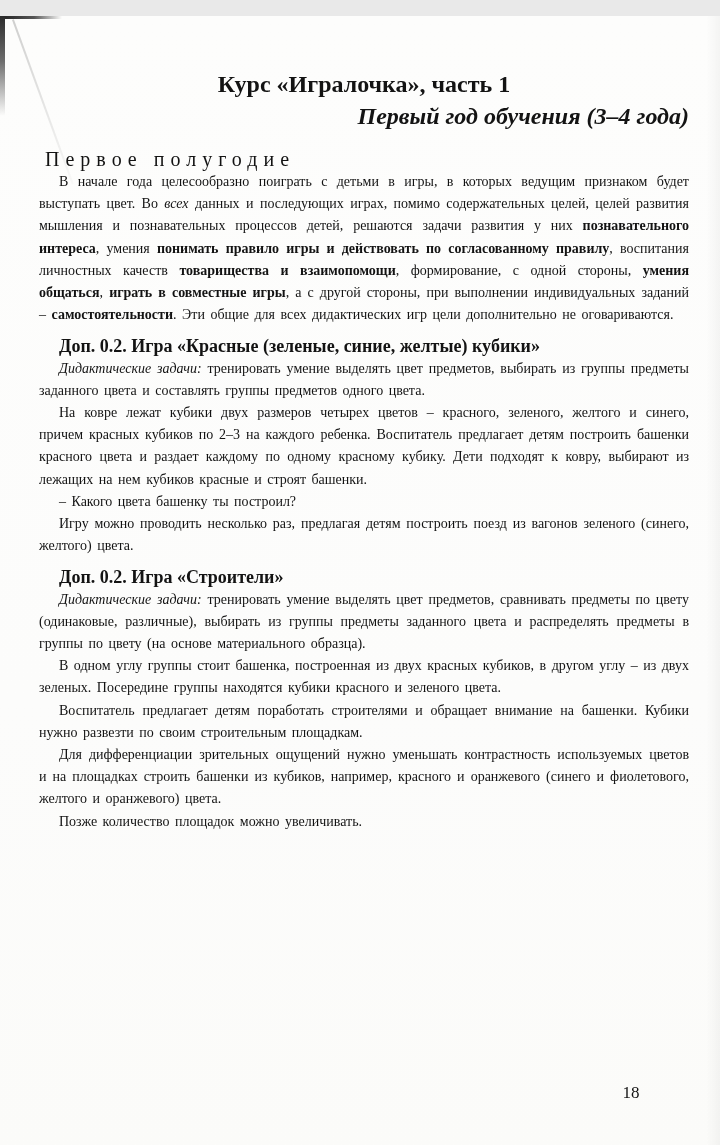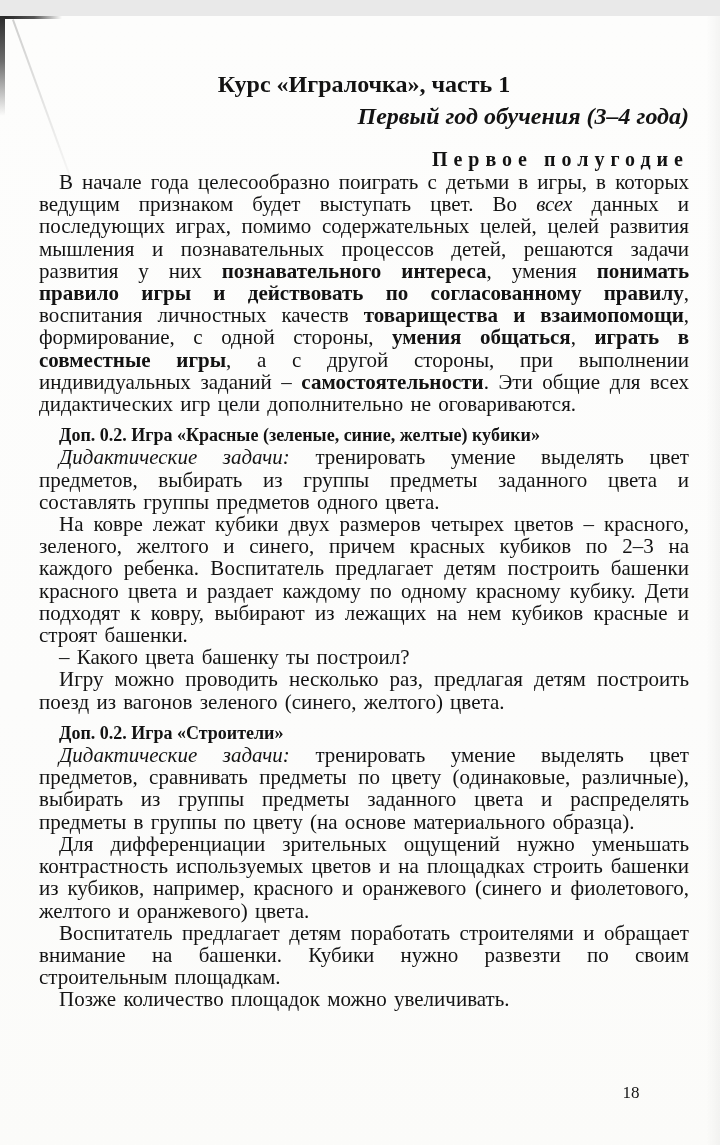--- a/index.html
+++ b/index.html
@@ -58,36 +58,36 @@
     font-size: 24px;
     line-height: 29px;
     font-weight: bold;
     font-style: italic;
     text-align: right;
   }
   .semester {
     margin: 16px 0 0 0;
     font-size: 20px;
     line-height: 24px;
-    font-weight: bold;
-    text-align: right;
+    font-weight: normal;
+    text-align: left;
     letter-spacing: 6px;
     text-indent: 6px; 
   }
   .topic {
     margin: 13px 0 11px 0;
     font-size: 17px;
     line-height: 21px;
     font-weight: bold;
     text-align: center;
     letter-spacing: 0.6px;
   }
   .body-p {
     margin: 0;
-    font-size: 21px;
+    font-size: 14px;
     line-height: 22.2px;
     text-align: justify;
     text-indent: 20px;
     word-spacing: 2px;
   }
   .sect-heading {
     margin: 9px 0 0 0;
     font-size: 18px;
     line-height: 22.2px;
     font-weight: bold;
@@ -124,21 +124,22 @@
     <p class="body-p"><span>В начале года целесообразно поиграть с детьми в игры, в которых ведущим признаком будет выступать цвет. Во </span><span class="i">всех</span><span> данных и последующих играх, помимо содержательных целей, целей развития мышления и познавательных процессов детей, решаются задачи развития у них </span><span class="b">познавательного интереса</span><span>, умения </span><span class="b">понимать правило игры и действовать по согласованному правилу</span><span>, воспитания личностных качеств </span><span class="b">товарищества и взаимопомощи</span><span>, формирование, с одной стороны, </span><span class="b">умения общаться</span><span>, </span><span class="b">играть в совместные игры</span><span>, а с другой стороны, при выполнении индивидуальных заданий – </span><span class="b">самостоятельности</span><span>. Эти общие для всех дидактических игр цели дополнительно не оговариваются.</span></p>
 
     <p class="sect-heading">Доп. 0.2. Игра «Красные (зеленые, синие, желтые) кубики»</p>
     <p class="body-p"><span class="i">Дидактические задачи:</span><span> тренировать умение выделять цвет предметов, выбирать из группы предметы заданного цвета и составлять группы предметов одного цвета.</span></p>
     <p class="body-p">На ковре лежат кубики двух размеров четырех цветов – красного, зеленого, желтого и синего, причем красных кубиков по 2–3 на каждого ребенка. Воспитатель предлагает детям построить башенки красного цвета и раздает каждому по одному красному кубику. Дети подходят к ковру, выбирают из лежащих на нем кубиков красные и строят башенки.</p>
     <p class="body-p">– Какого цвета башенку ты построил?</p>
     <p class="body-p">Игру можно проводить несколько раз, предлагая детям построить поезд из вагонов зеленого (синего, желтого) цвета.</p>
 
     <p class="sect-heading">Доп. 0.2. Игра «Строители»</p>
     <p class="body-p"><span class="i">Дидактические задачи:</span><span> тренировать умение выделять цвет предметов, сравнивать предметы по цвету (одинаковые, различные), выбирать из группы предметы заданного цвета и распределять предметы в группы по цвету (на основе материального образца).</span></p>
+    <p class="body-p">В одном углу группы стоит башенка, построенная из двух красных кубиков, в другом углу – из двух зеленых. Посередине группы находятся кубики красного и зеленого цвета.</p>
+    <p class="body-p">Воспитатель предлагает детям поработать строителями и обращает внимание на башенки. Кубики нужно развезти по своим строительным площадкам.</p>
     <p class="body-p">Для дифференциации зрительных ощущений нужно уменьшать контрастность используемых цветов и на площадках строить башенки из кубиков, например, красного и оранжевого (синего и фиолетового, желтого и оранжевого) цвета.</p>
-    <p class="body-p">Воспитатель предлагает детям поработать строителями и обращает внимание на башенки. Кубики нужно развезти по своим строительным площадкам.</p>
     <p class="body-p">Позже количество площадок можно увеличивать.</p>
 
   </div>
 
   <div class="page-number">18</div>
 
 </div>
 
 </body></html>

